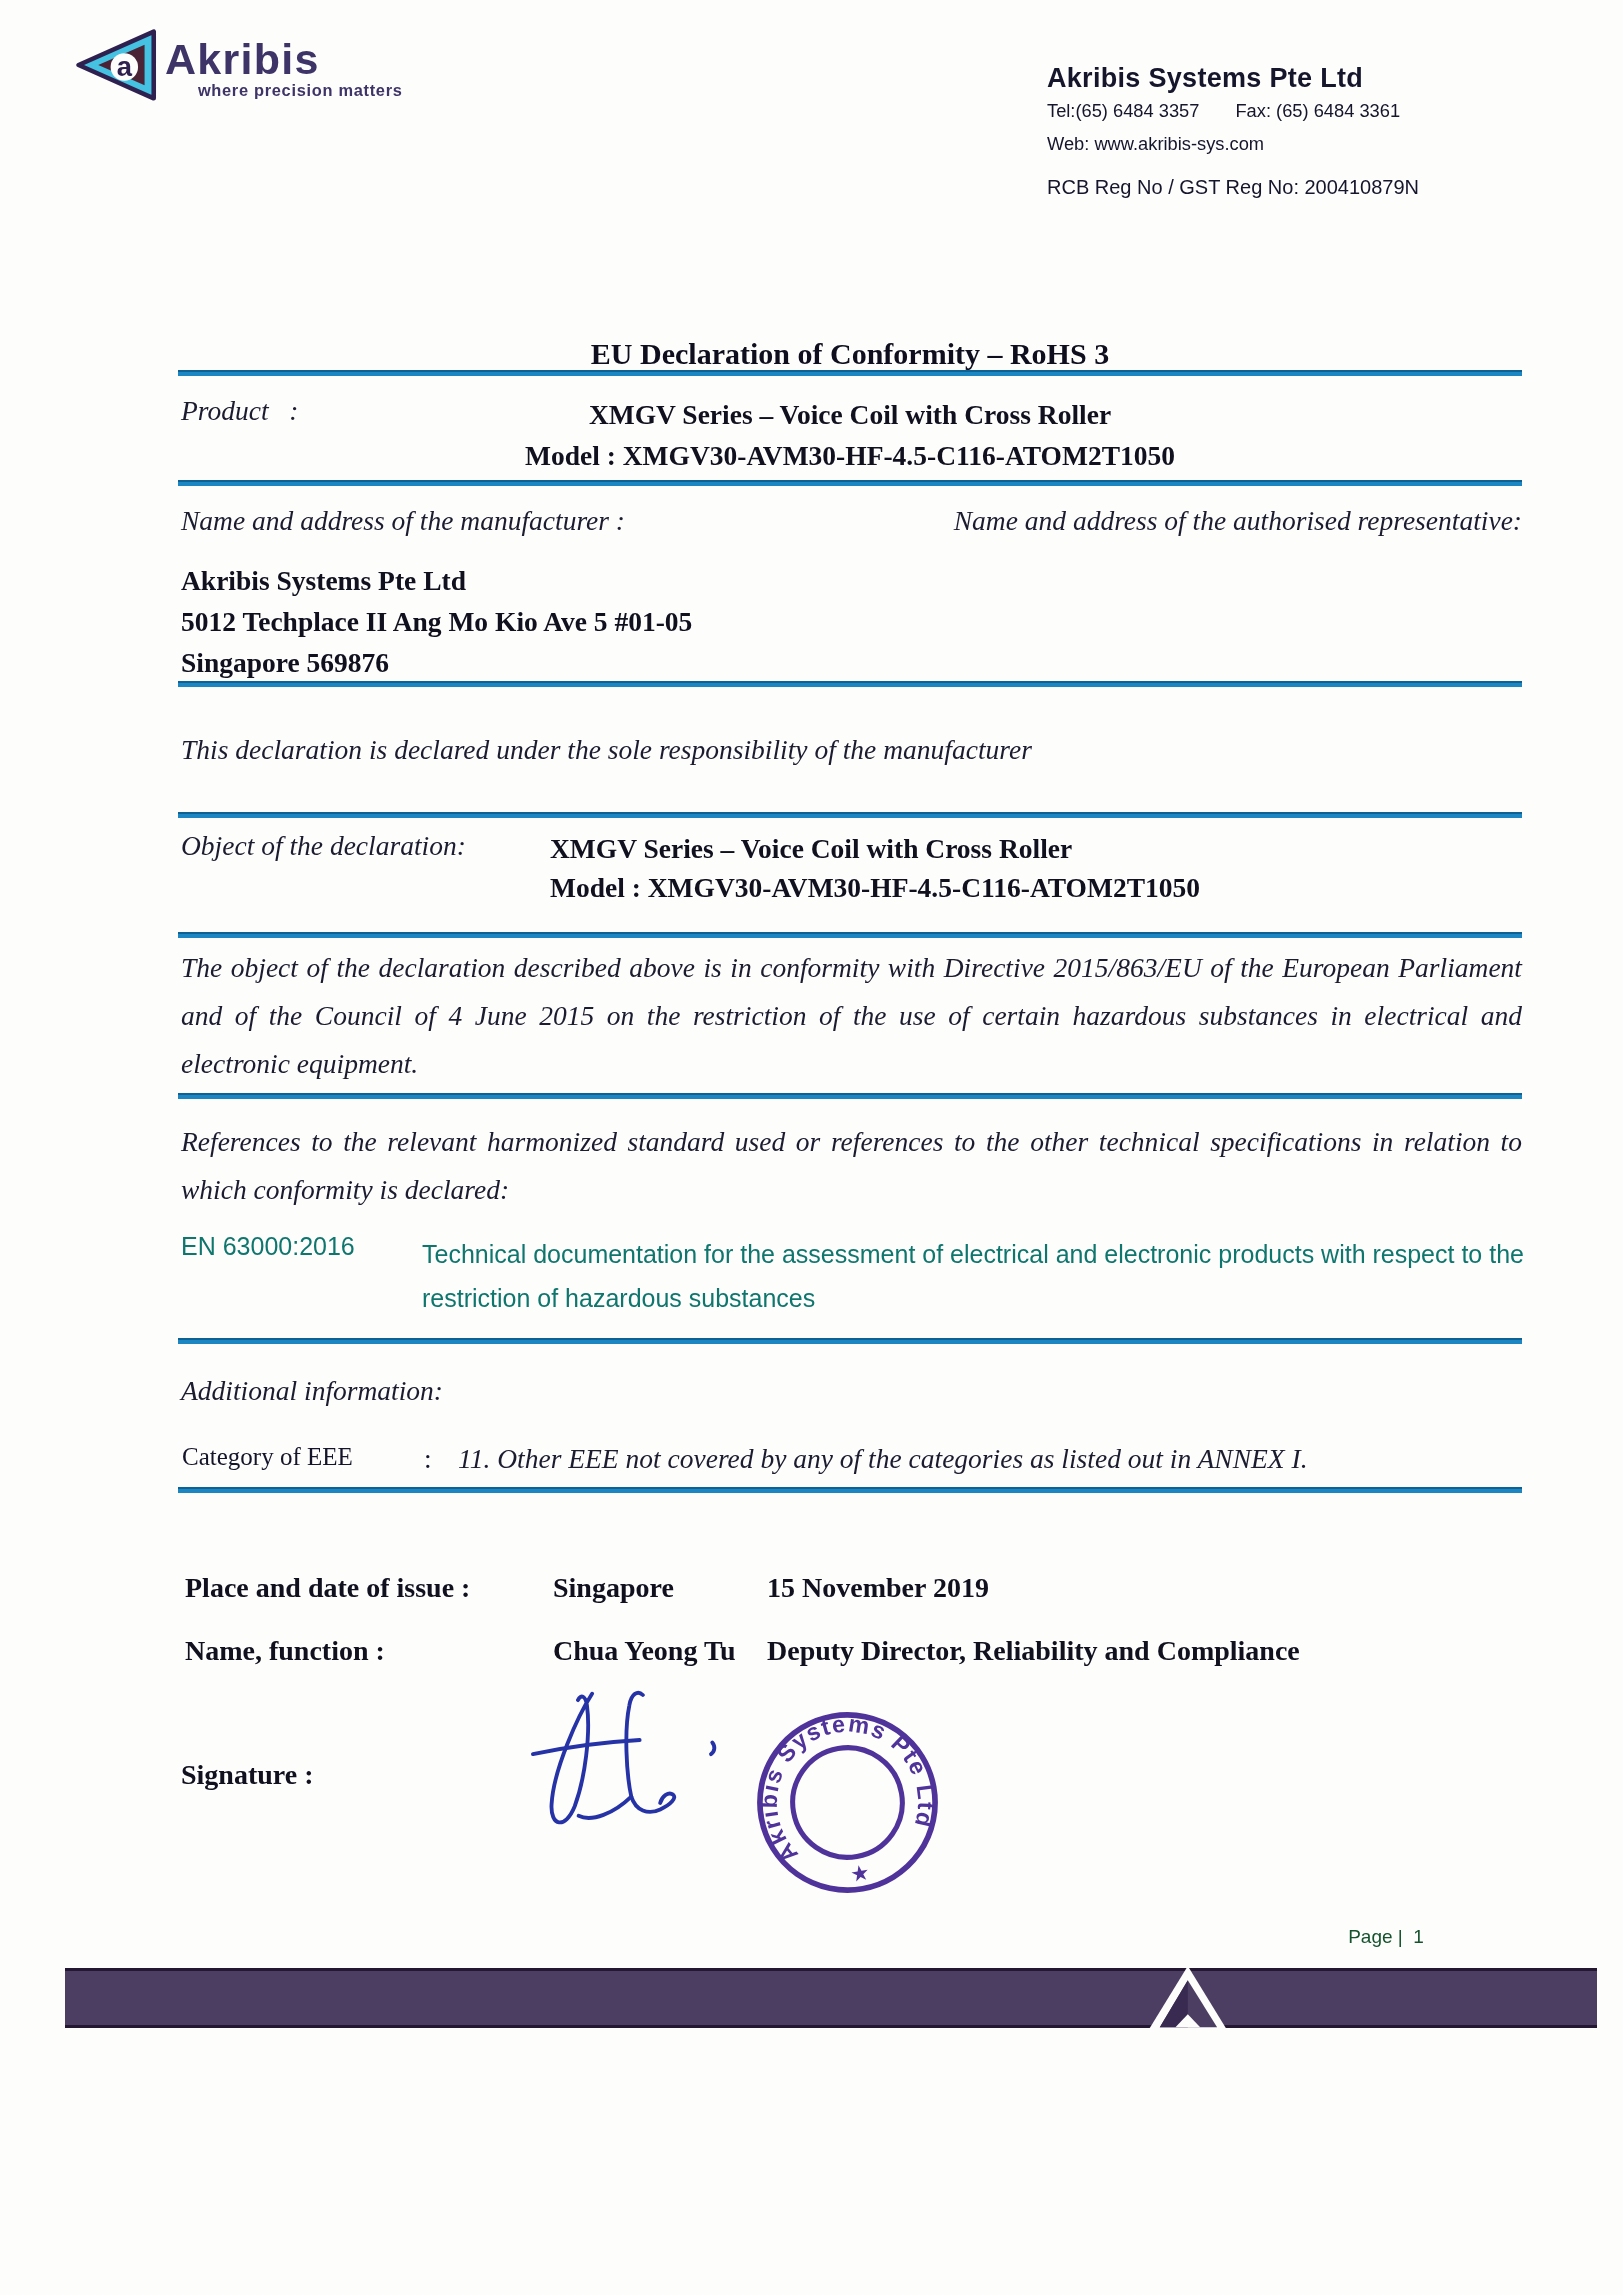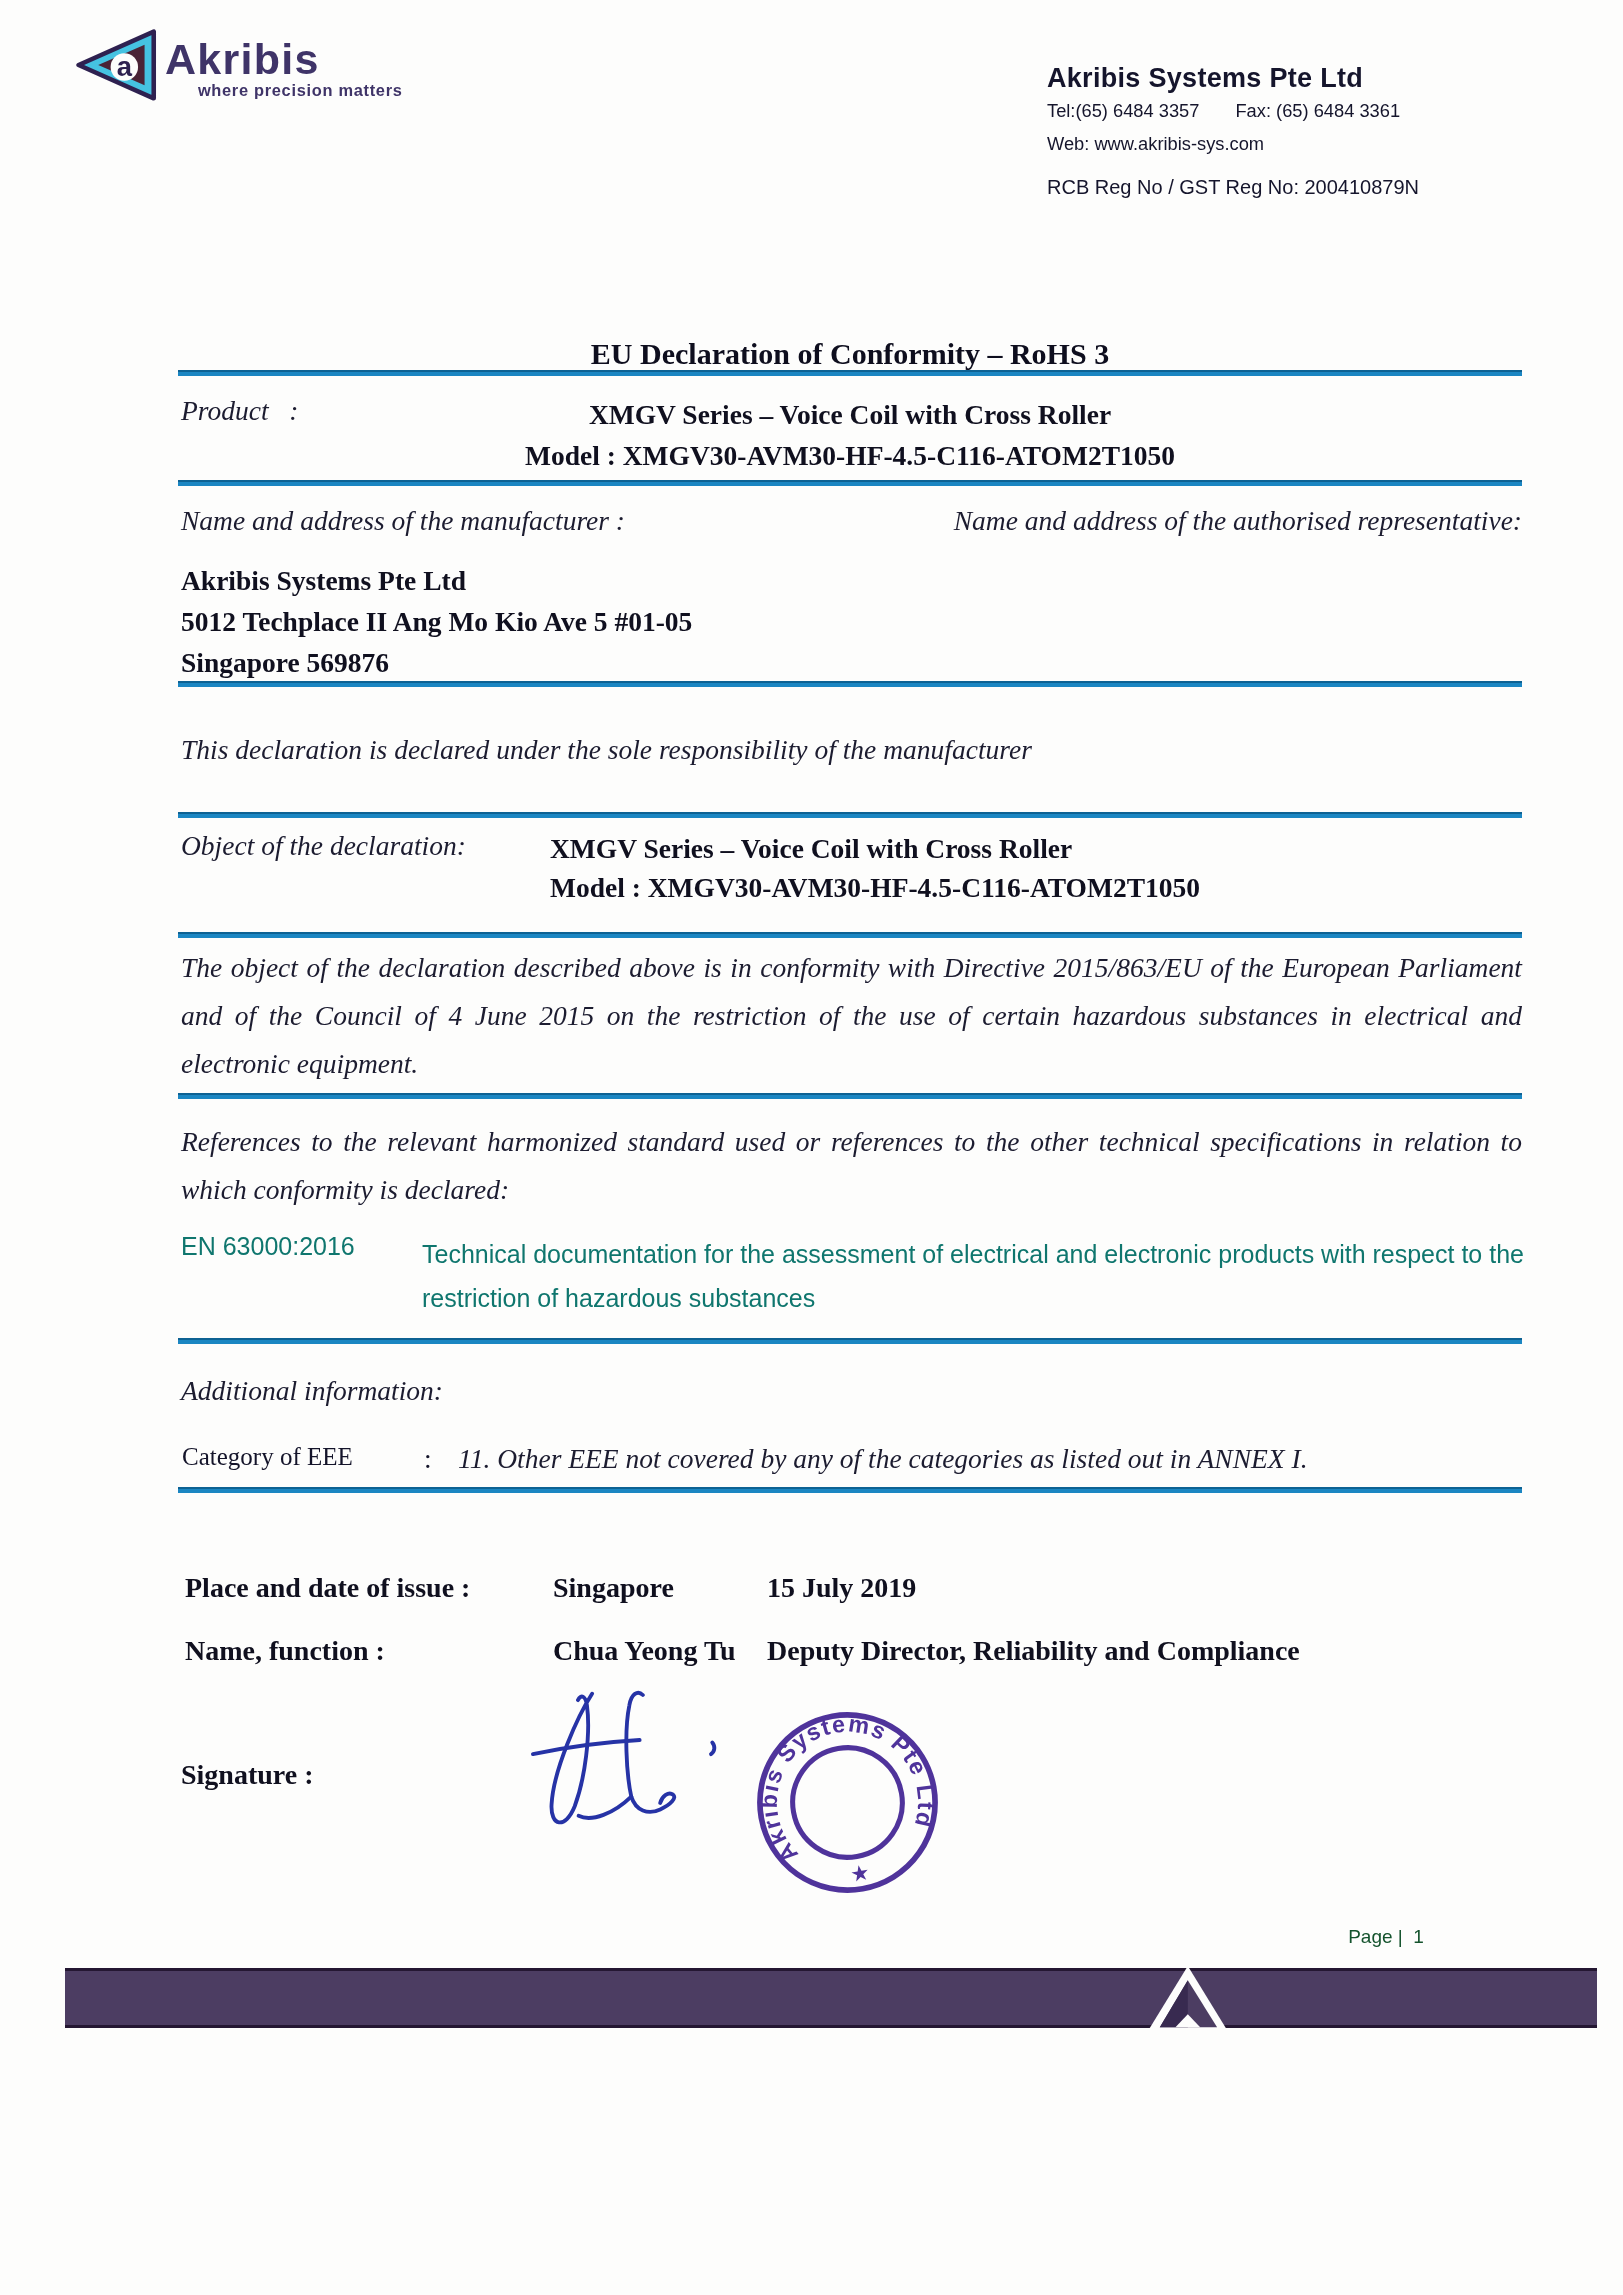--- a/index.html
+++ b/index.html
@@ -127,21 +127,21 @@
   <div id="en-desc" class="sans-en">Technical documentation for the assessment of electrical and electronic products with respect to the restriction of hazardous substances</div>
 
   <div id="additional" class="it">Additional information:</div>
   <div id="cat-label">Category of EEE</div>
   <div id="cat-colon">:</div>
   <div id="cat-value" class="it">11. Other EEE not covered by any of the categories as listed out in ANNEX I.</div>
 
 
   <div class="row-label bd" style="top:1572px">Place and date of issue :</div>
   <div class="row-v1 bd" style="top:1572px">Singapore</div>
-  <div class="row-v2 bd" style="top:1572px">15 July 2019</div>
+  <div class="row-v2 bd" style="top:1572px">15 November 2019</div>
 
   <div class="row-label bd" style="top:1635px">Name, function :</div>
   <div class="row-v1 bd" style="top:1635px">Chua Yeong Tu</div>
   <div class="row-v2 bd" style="top:1635px">Deputy Director, Reliability and Compliance</div>
 
   <div id="signature-label" class="bd">Signature :</div>
 
   <svg id="signature-svg" width="219" height="180" viewBox="0 0 340 280">
     <g fill="none" stroke="#2633a6" stroke-width="6" stroke-linecap="round">
       <path d="M118,26 C96,60 58,144 55,198 C53,232 76,238 91,201 C107,158 116,88 110,44 C108,30 101,26 96,36"></path>

